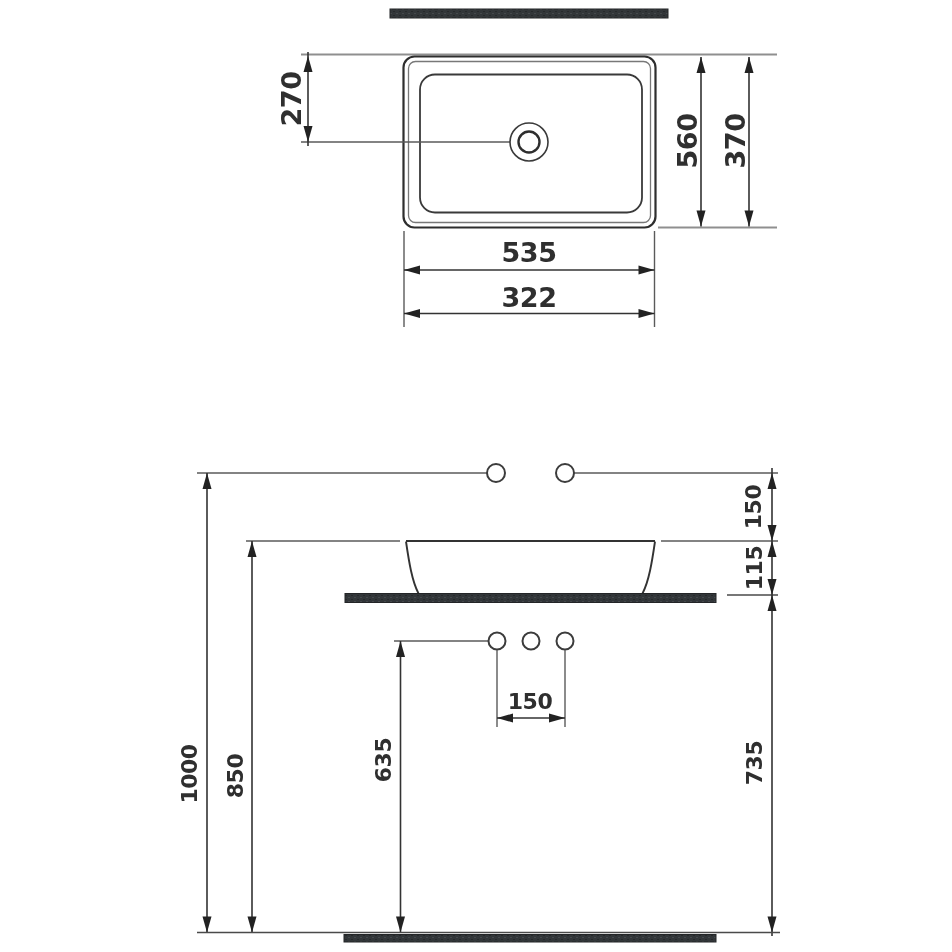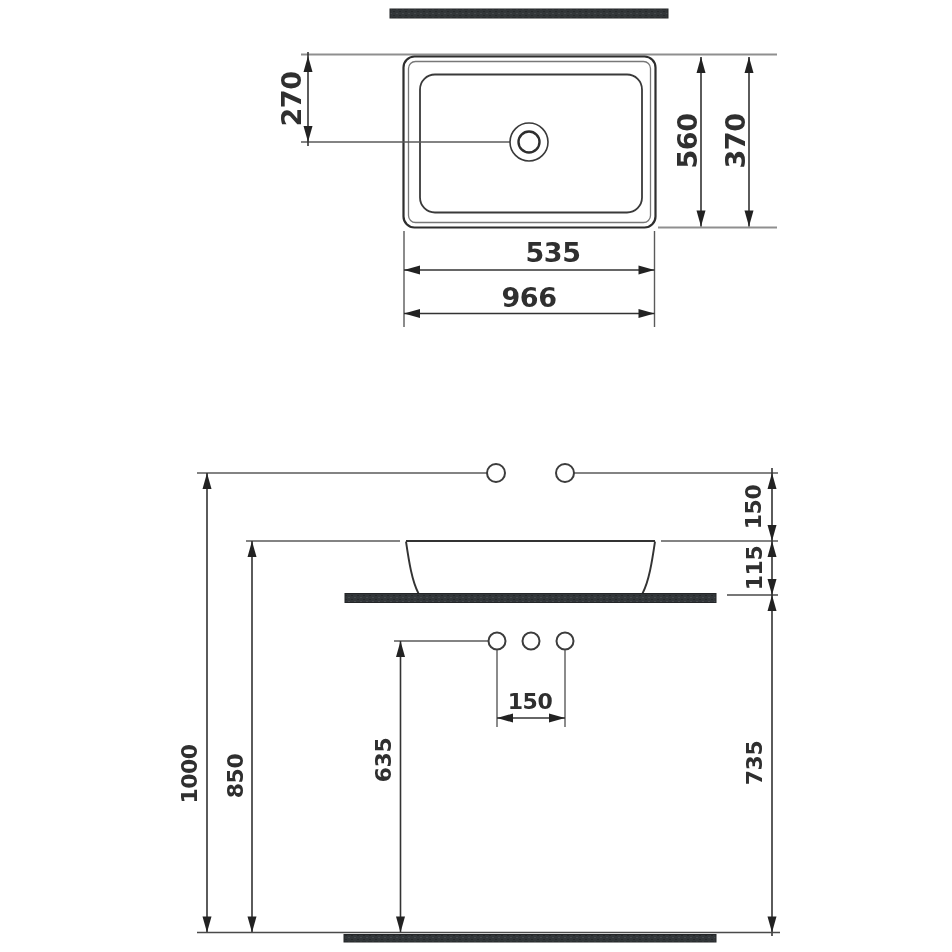--- a/index.html
+++ b/index.html
@@ -143,22 +143,22 @@
       </g>
 
       <line x1="197" y1="932.5" x2="780" y2="932.5" stroke="#4a4a4a" stroke-width="1.7"></line>
       <rect x="344" y="934.5" width="372" height="7.5" fill="url(#slabTex)" stroke="#232527" stroke-width="1"></rect>
     </g>
   </svg>
 
   <div class="dim-label rot plan-size" style="left:291px;top:99px;">270</div>
   <div class="dim-label rot plan-size" style="left:687px;top:141px;">560</div>
   <div class="dim-label rot plan-size" style="left:735px;top:141px;">370</div>
-  <div class="dim-label plan-size" style="left:529px;top:252px;margin-left:24px;">535</div>
-  <div class="dim-label plan-size" style="left:529px;top:297px;">966</div>
+  <div class="dim-label plan-size" style="left:529px;top:252px;">535</div>
+  <div class="dim-label plan-size" style="left:529px;top:297px;">322</div>
 
   <div class="dim-label rot elev-size" style="left:754px;top:507px;">150</div>
   <div class="dim-label rot elev-size" style="left:755px;top:568px;">115</div>
   <div class="dim-label rot elev-size" style="left:190px;top:774px;">1000</div>
   <div class="dim-label rot elev-size" style="left:236px;top:776px;">850</div>
   <div class="dim-label rot elev-size" style="left:384px;top:760px;">635</div>
   <div class="dim-label elev-size" style="left:530px;top:702px;">150</div>
   <div class="dim-label rot elev-size" style="left:755px;top:763px;">735</div>
 
 </div>

